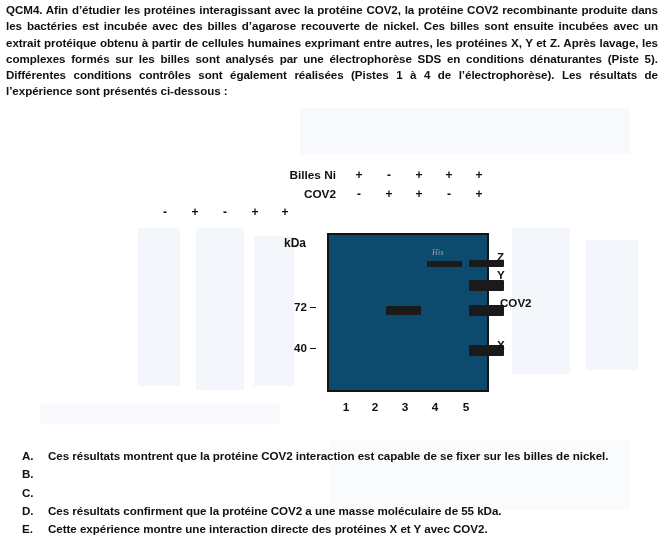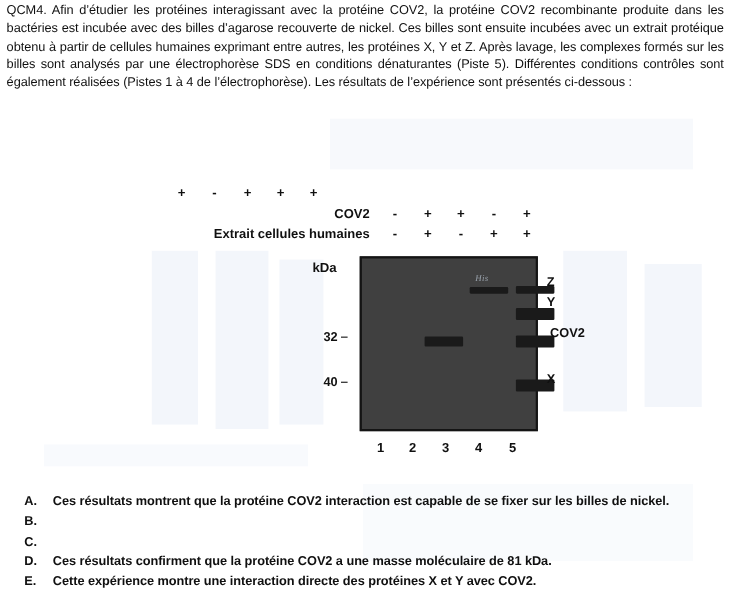--- a/index.html
+++ b/index.html
@@ -34,21 +34,21 @@
   .scan-artifact.a8 { left: 330px; top: 440px; width: 300px; height: 70px; opacity: 0.25; }
 
   
   .intro {
     position: absolute;
     left: 6px;
     top: 2px;
     width: 652px;
     font-size: 11.6px;
     line-height: 16.3px;
-    font-weight: normal;
+    font-weight: bold;
     text-align: justify;
     letter-spacing: -0.05px;
   }
 
   
   .matrix {
     position: absolute;
     left: 150px;
     top: 166px;
     width: 360px;
@@ -106,21 +106,21 @@
     margin-left: 3px;
     margin-bottom: 1px;
   }
   .gel-box {
     position: absolute;
     left: 57px;
     top: 5px;
     width: 162px;
     height: 159px;
     border: 2px solid #141414;
-    background: #404040;
+    background: #0c4a6e;
     box-sizing: border-box;
   }
   .band {
     position: absolute;
     background: #1a1a1a;
     border-radius: 1px;
   }
   .his-mark {
     position: absolute;
     font-family: "Liberation Serif", serif;
@@ -178,20 +178,21 @@
 <div class="scan-artifact a5"></div>
 <div class="scan-artifact a6"></div>
 <div class="scan-artifact a7"></div>
 <div class="scan-artifact a8"></div>
 
 <div class="intro">QCM4. Afin d’étudier les protéines interagissant avec la protéine COV2, la protéine COV2 recombinante produite dans les bactéries est incubée avec des billes d’agarose recouverte de nickel. Ces billes sont ensuite incubées avec un extrait protéique obtenu à partir de cellules humaines exprimant entre autres, les protéines X, Y et Z. Après lavage, les complexes formés sur les billes sont analysés par une électrophorèse SDS en conditions dénaturantes (Piste 5). Différentes conditions contrôles sont également réalisées (Pistes 1 à 4 de l’électrophorèse).  Les résultats de l’expérience sont présentés ci-dessous :</div>
 
 <div class="matrix">
 
   <div class="matrix-row">
+    <div class="matrix-label">Billes Ni</div>
     <div class="matrix-vals">
       <div class="matrix-cell">+</div>
       <div class="matrix-cell">-</div>
       <div class="matrix-cell">+</div>
       <div class="matrix-cell">+</div>
       <div class="matrix-cell">+</div>
     </div>
   </div>
 
   <div class="matrix-row">
@@ -199,38 +200,37 @@
     <div class="matrix-vals">
       <div class="matrix-cell">-</div>
       <div class="matrix-cell">+</div>
       <div class="matrix-cell">+</div>
       <div class="matrix-cell">-</div>
       <div class="matrix-cell">+</div>
     </div>
   </div>
 
   <div class="matrix-row">
-    <div class="matrix-label">Extrait cellules humaines</div>
     <div class="matrix-vals">
       <div class="matrix-cell">-</div>
       <div class="matrix-cell">+</div>
       <div class="matrix-cell">-</div>
       <div class="matrix-cell">+</div>
       <div class="matrix-cell">+</div>
     </div>
   </div>
 
 </div>
 
 <div class="gel-wrap">
 
   <div class="kda-label">kDa</div>
 
   <div class="mw-marker" style="left: 24px; top: 72px;">
-    <span>32</span><span class="tick"></span>
+    <span>72</span><span class="tick"></span>
   </div>
   <div class="mw-marker" style="left: 24px; top: 113px;">
     <span>40</span><span class="tick"></span>
   </div>
 
   <div class="gel-box">
 
     <div class="band" style="left: 57px; top: 71px; width: 35px; height: 9px;"></div>
 
     <div class="band" style="left: 98px; top: 26px; width: 35px; height: 5.5px;"></div>
@@ -262,19 +262,19 @@
     <div class="answer-text">Ces résultats montrent que la protéine COV2 interaction est capable de se fixer sur les billes de nickel.</div>
   </div>
   <div class="answer-row">
     <div class="answer-letter">B.</div>
   </div>
   <div class="answer-row">
     <div class="answer-letter">C.</div>
   </div>
   <div class="answer-row">
     <div class="answer-letter">D.</div>
-    <div class="answer-text">Ces résultats confirment que la protéine COV2 a une masse moléculaire de 81 kDa.</div>
+    <div class="answer-text">Ces résultats confirment que la protéine COV2 a une masse moléculaire de 55 kDa.</div>
   </div>
   <div class="answer-row">
     <div class="answer-letter">E.</div>
     <div class="answer-text">Cette expérience montre une interaction directe des protéines X et Y avec COV2.</div>
   </div>
 </div>
 
 </body></html>

